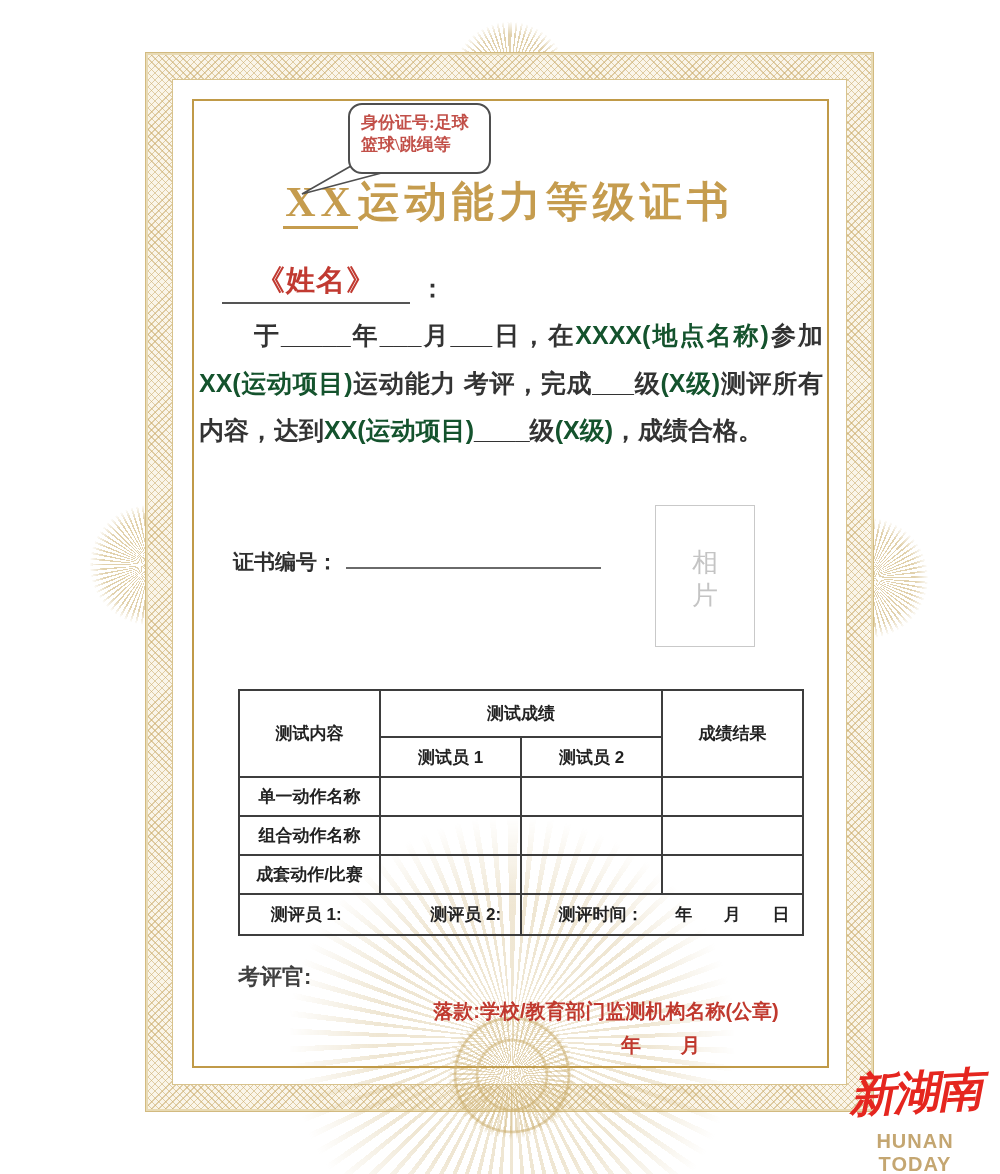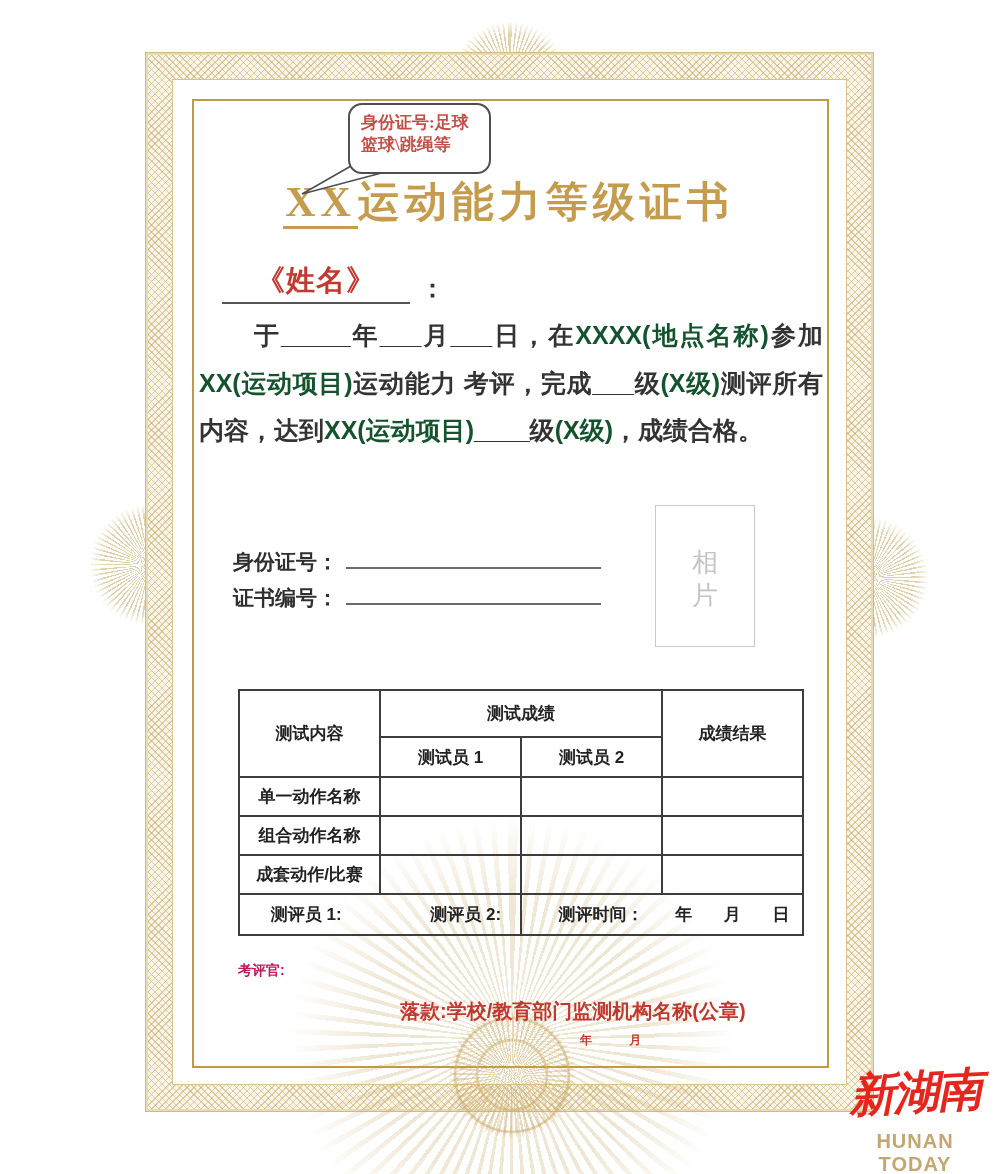--- a/index.html
+++ b/index.html
@@ -76,25 +76,25 @@
        table-layout:fixed;font-size:17px;font-weight:600;color:#222;}
   table.score th,table.score td{border:2px solid #3d3d3d;text-align:center;padding:0;
        font-weight:600;}
   tr.t-head1{height:47px;} tr.t-head2{height:40px;} tr.t-row{height:39px;} tr.t-foot{height:41px;}
   td.foot-left{text-align:left;}
   td.foot-left .a1{padding-left:12px;margin-top:7px;} td.foot-left .a2{margin-left:84px;}
   td.foot-right{text-align:left;}
   td.foot-right .tl{padding-left:24px;}
   td.foot-right .ymd{margin-left:27px;}
 
-  .examiner{position:absolute;left:238px;top:962px;font-size:14px;font-weight:600;color:#be185d;}
-
-  .sign1{position:absolute;left:400px;top:998px;width:412px;text-align:left;
+  .examiner{position:absolute;left:238px;top:962px;font-size:22px;font-weight:600;color:#404040;}
+
+  .sign1{position:absolute;left:400px;top:998px;width:412px;text-align:center;
        font-size:20px;font-weight:bold;color:#c0392e;white-space:nowrap;}
-  .sign2{position:absolute;left:580px;top:1032px;font-size:12px;font-weight:bold;color:#c0392e;}
+  .sign2{position:absolute;left:621px;top:1032px;font-size:20px;font-weight:bold;color:#c0392e;}
   .sign2 .mo{margin-left:34px;}
 
   .logo-cn{position:absolute;left:840px;top:1062px;width:150px;text-align:center;z-index:10;
        font-size:46px;font-weight:bold;font-style:italic;color:#e5261f;letter-spacing:-2px;
        transform:rotate(-3deg);}
   .logo-en{position:absolute;left:840px;top:1130px;width:150px;text-align:center;z-index:10;
        font-size:20px;font-weight:bold;color:#c4a671;letter-spacing:1px;}
 </style>
 </head>
 <body>
@@ -125,23 +125,20 @@
     </div>
 
     <div class="name-underline">
       <span class="nm">《姓名》</span>
     </div>
     <div class="name-colon">：</div>
 
     <p class="body-par"><span class="seg-black">于_____年___月___日，在</span><span class="seg-red">XXXX(地点名称)</span><span class="seg-black">参加 </span><span class="seg-red">XX(运动项目)</span><span class="seg-black">运动能力 考评，完成___级</span><span class="seg-red">(X级)</span><span class="seg-black">测评所有内容，达到</span><span class="seg-red">XX(运动项目)</span><span class="seg-black">____级</span><span class="seg-red">(X级)</span><span class="seg-black">，成绩合格。</span></p>
 
     <div class="id-block">
-      <div class="id-row">
-        <span class="lbl">身份证号：</span><span class="blank-line"></span>
-      </div>
       <div class="id-row">
         <span class="lbl">证书编号：</span><span class="blank-line"></span>
       </div>
     </div>
 
     <div class="photo-box">
       <div>相</div>
       <div>片</div>
     </div>
 

